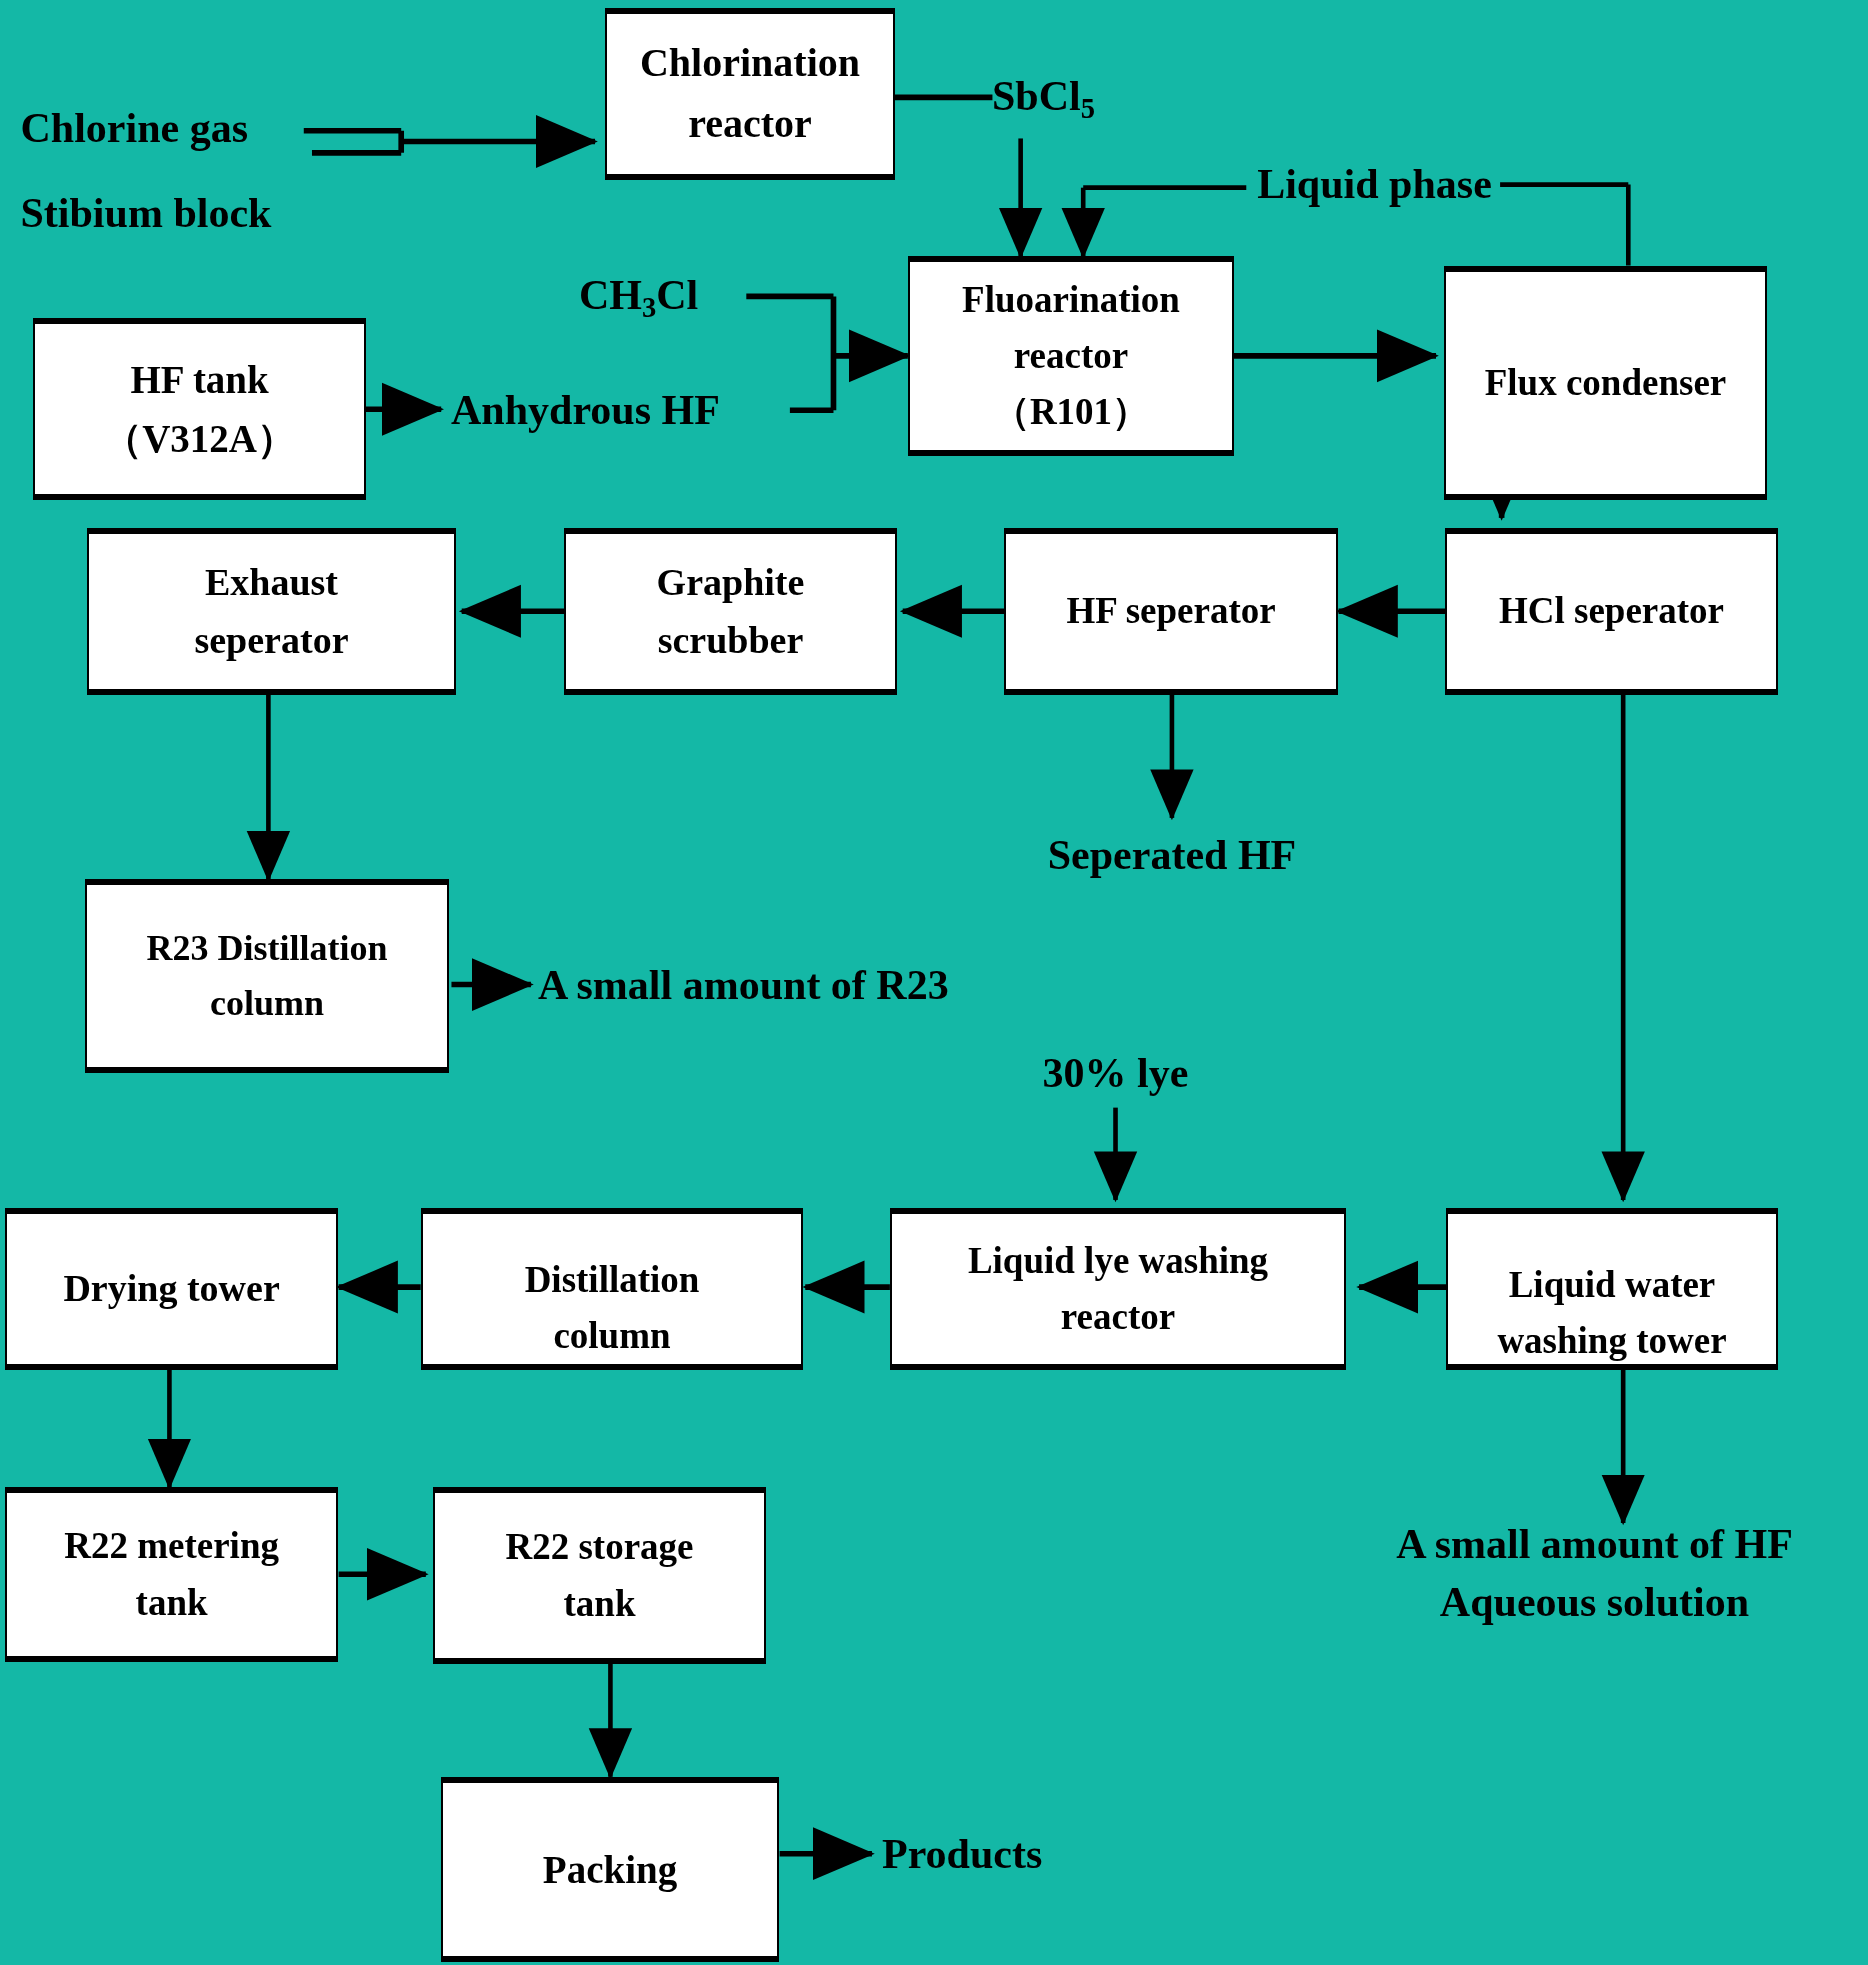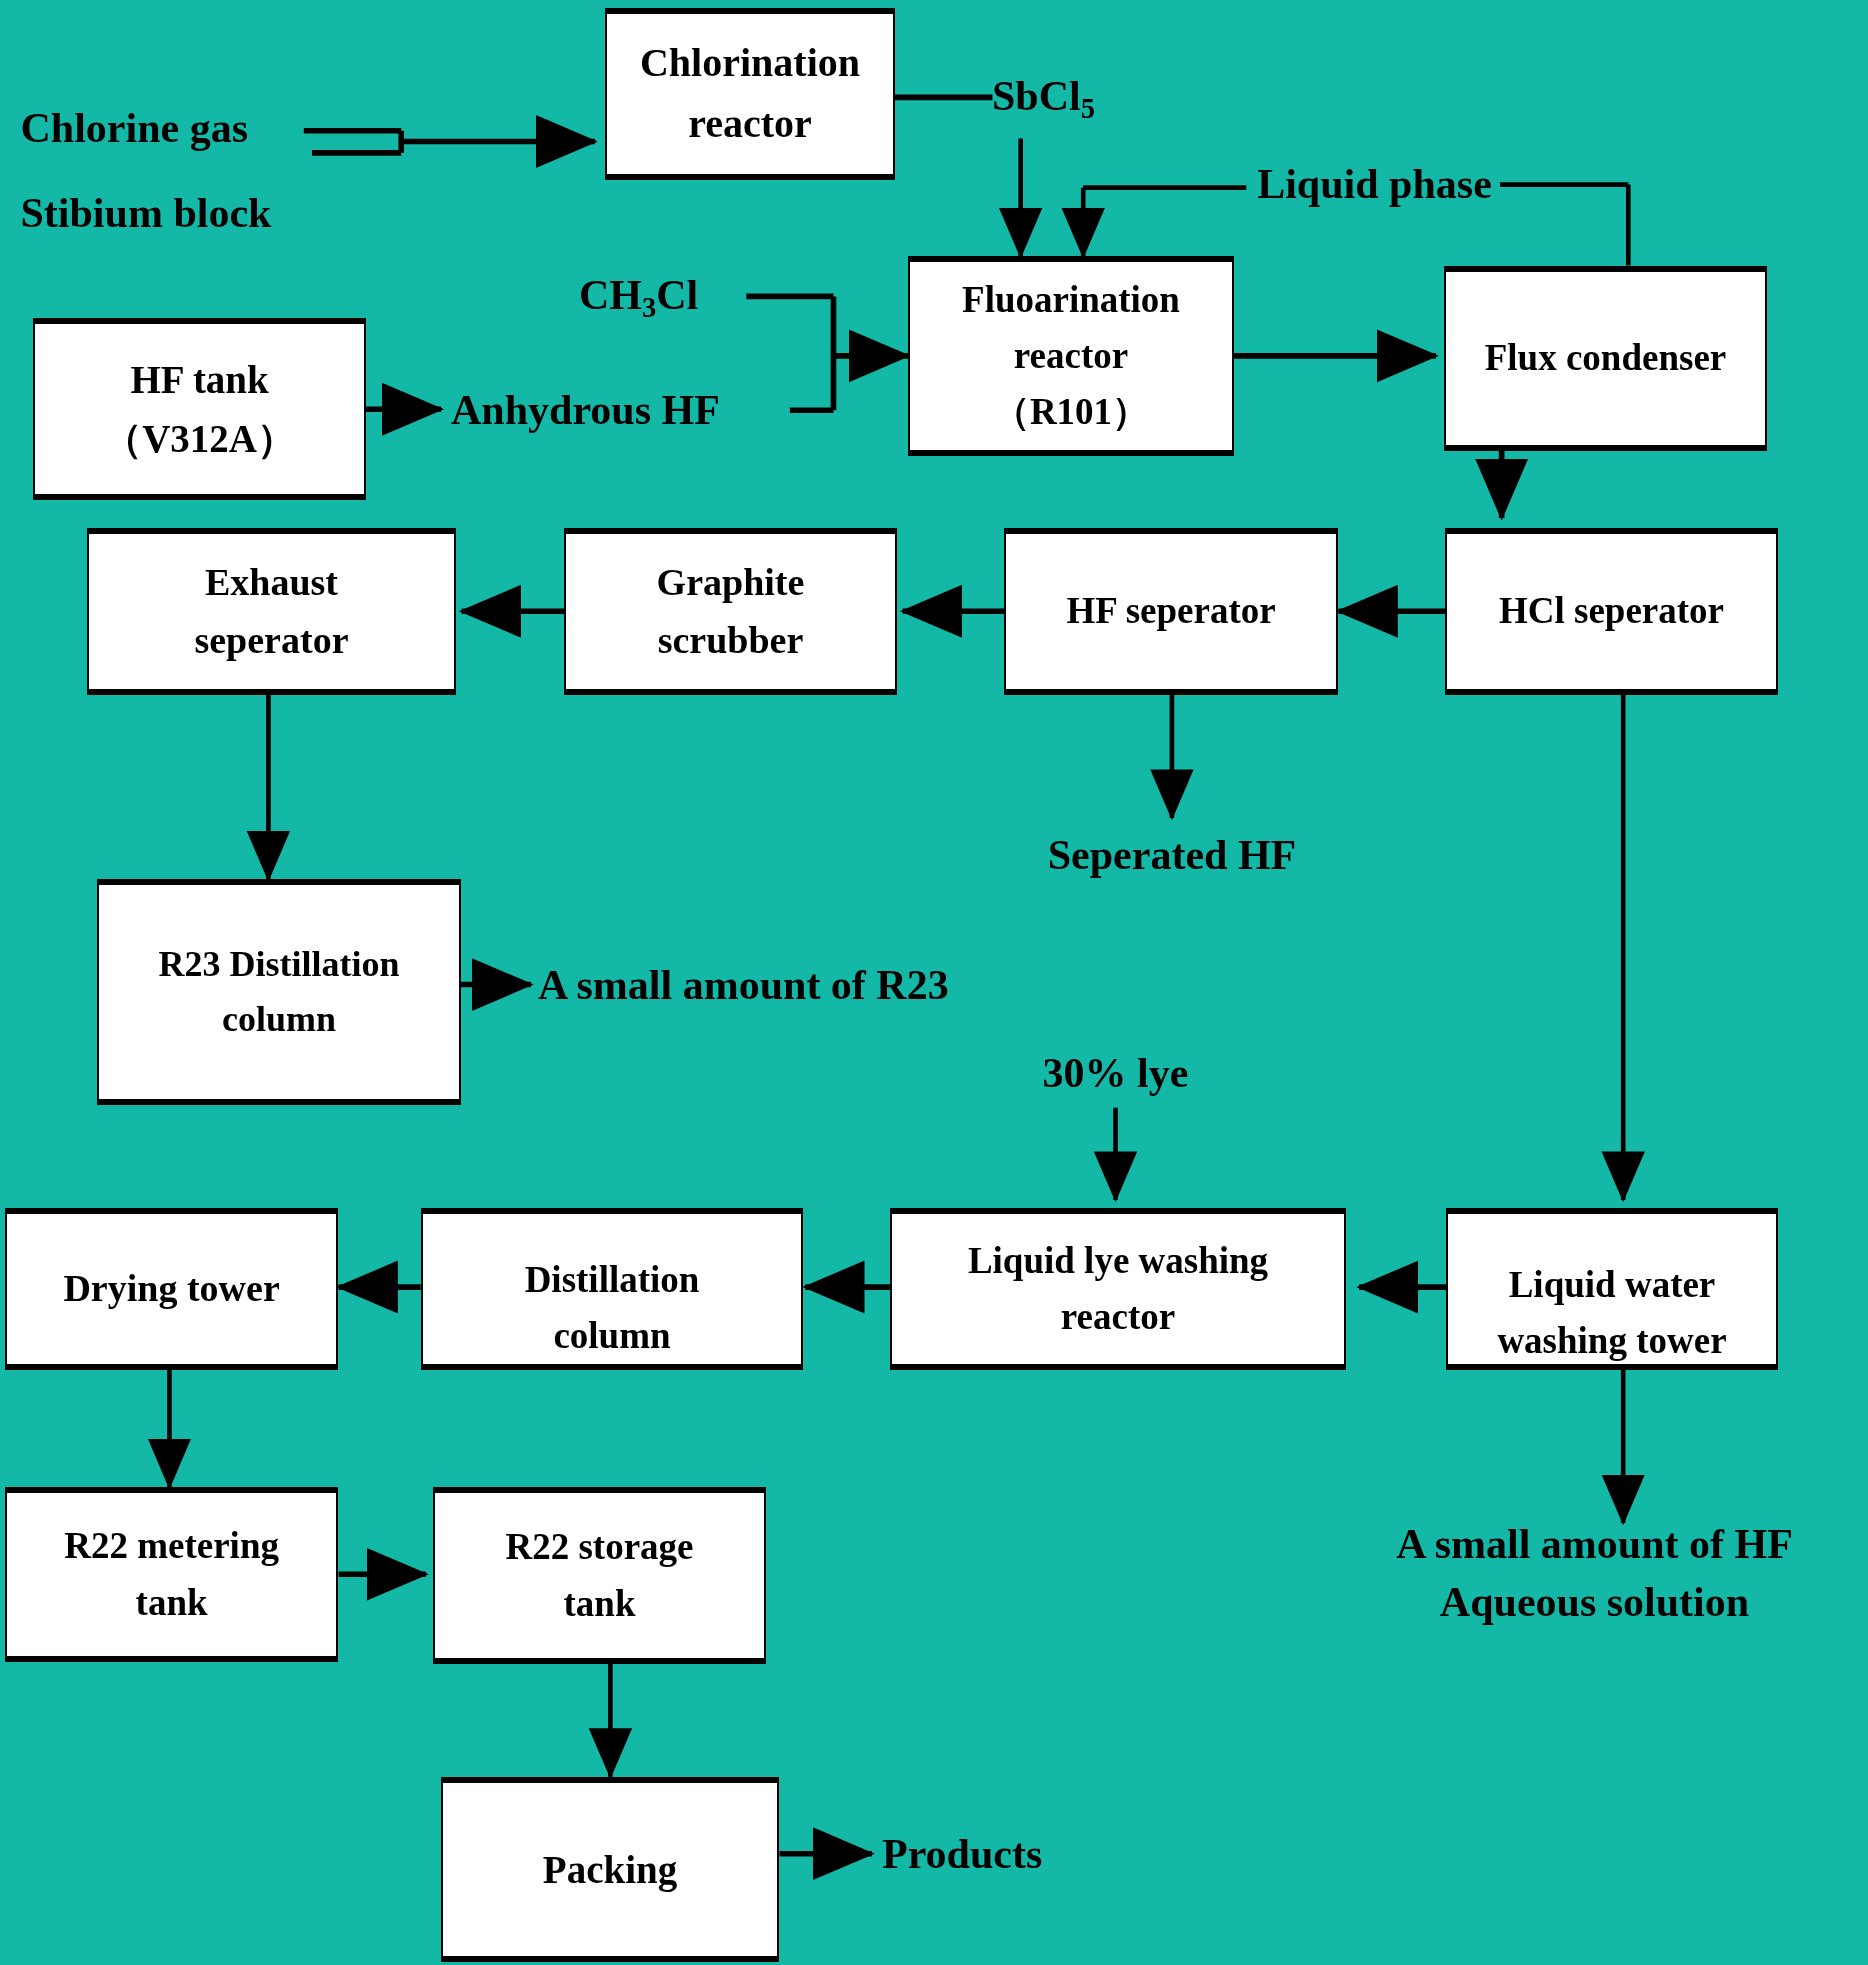--- a/index.html
+++ b/index.html
@@ -107,21 +107,21 @@
     <span class="lbl" style="white-space: pre-line;">Chlorination
 reactor</span>
   </div>
 
   <div class="node" style="left:908px;top:256px;width:326px;height:200px;font-size:37px;">
     <span class="lbl" style="white-space: pre-line;">Fluoarination
 reactor
 （R101）</span>
   </div>
 
-  <div class="node" style="left:1444px;top:266px;width:323px;height:185px;font-size:37px;">
+  <div class="node" style="left:1444px;top:266px;width:323px;height:234px;font-size:37px;">
     <span class="lbl">Flux condenser</span>
   </div>
 
   <div class="node" style="left:5.1px;top:318px;width:333px;height:182px;font-size:39px;margin-left:28px;">
     <span class="lbl" style="white-space: pre-line;">HF tank
 （V312A）</span>
   </div>
 
   <div class="node" style="left:1445px;top:528px;width:333px;height:167px;font-size:37px;">
     <span class="lbl">HCl seperator</span>
@@ -134,21 +134,21 @@
   <div class="node" style="left:564px;top:528px;width:333px;height:167px;font-size:38px;">
     <span class="lbl" style="white-space: pre-line;">Graphite
 scrubber</span>
   </div>
 
   <div class="node" style="left:87px;top:528px;width:369px;height:167px;font-size:38px;">
     <span class="lbl" style="white-space: pre-line;">Exhaust
 seperator</span>
   </div>
 
-  <div class="node" style="left:97px;top:879px;width:364px;height:226px;font-size:36px;align-items:center;">
+  <div class="node" style="left:85px;top:879px;width:364px;height:194px;font-size:36px;align-items:center;">
     <span class="lbl" style="white-space: pre-line;">R23 Distillation
 column</span>
   </div>
 
   <div class="node" style="left:1446px;top:1208px;width:332px;height:162px;font-size:37px;">
     <span class="lbl" style="white-space: pre-line; margin-top: 48px;">Liquid water
 washing tower</span>
   </div>
 
   <div class="node" style="left:890px;top:1208px;width:456px;height:162px;font-size:37px;">

